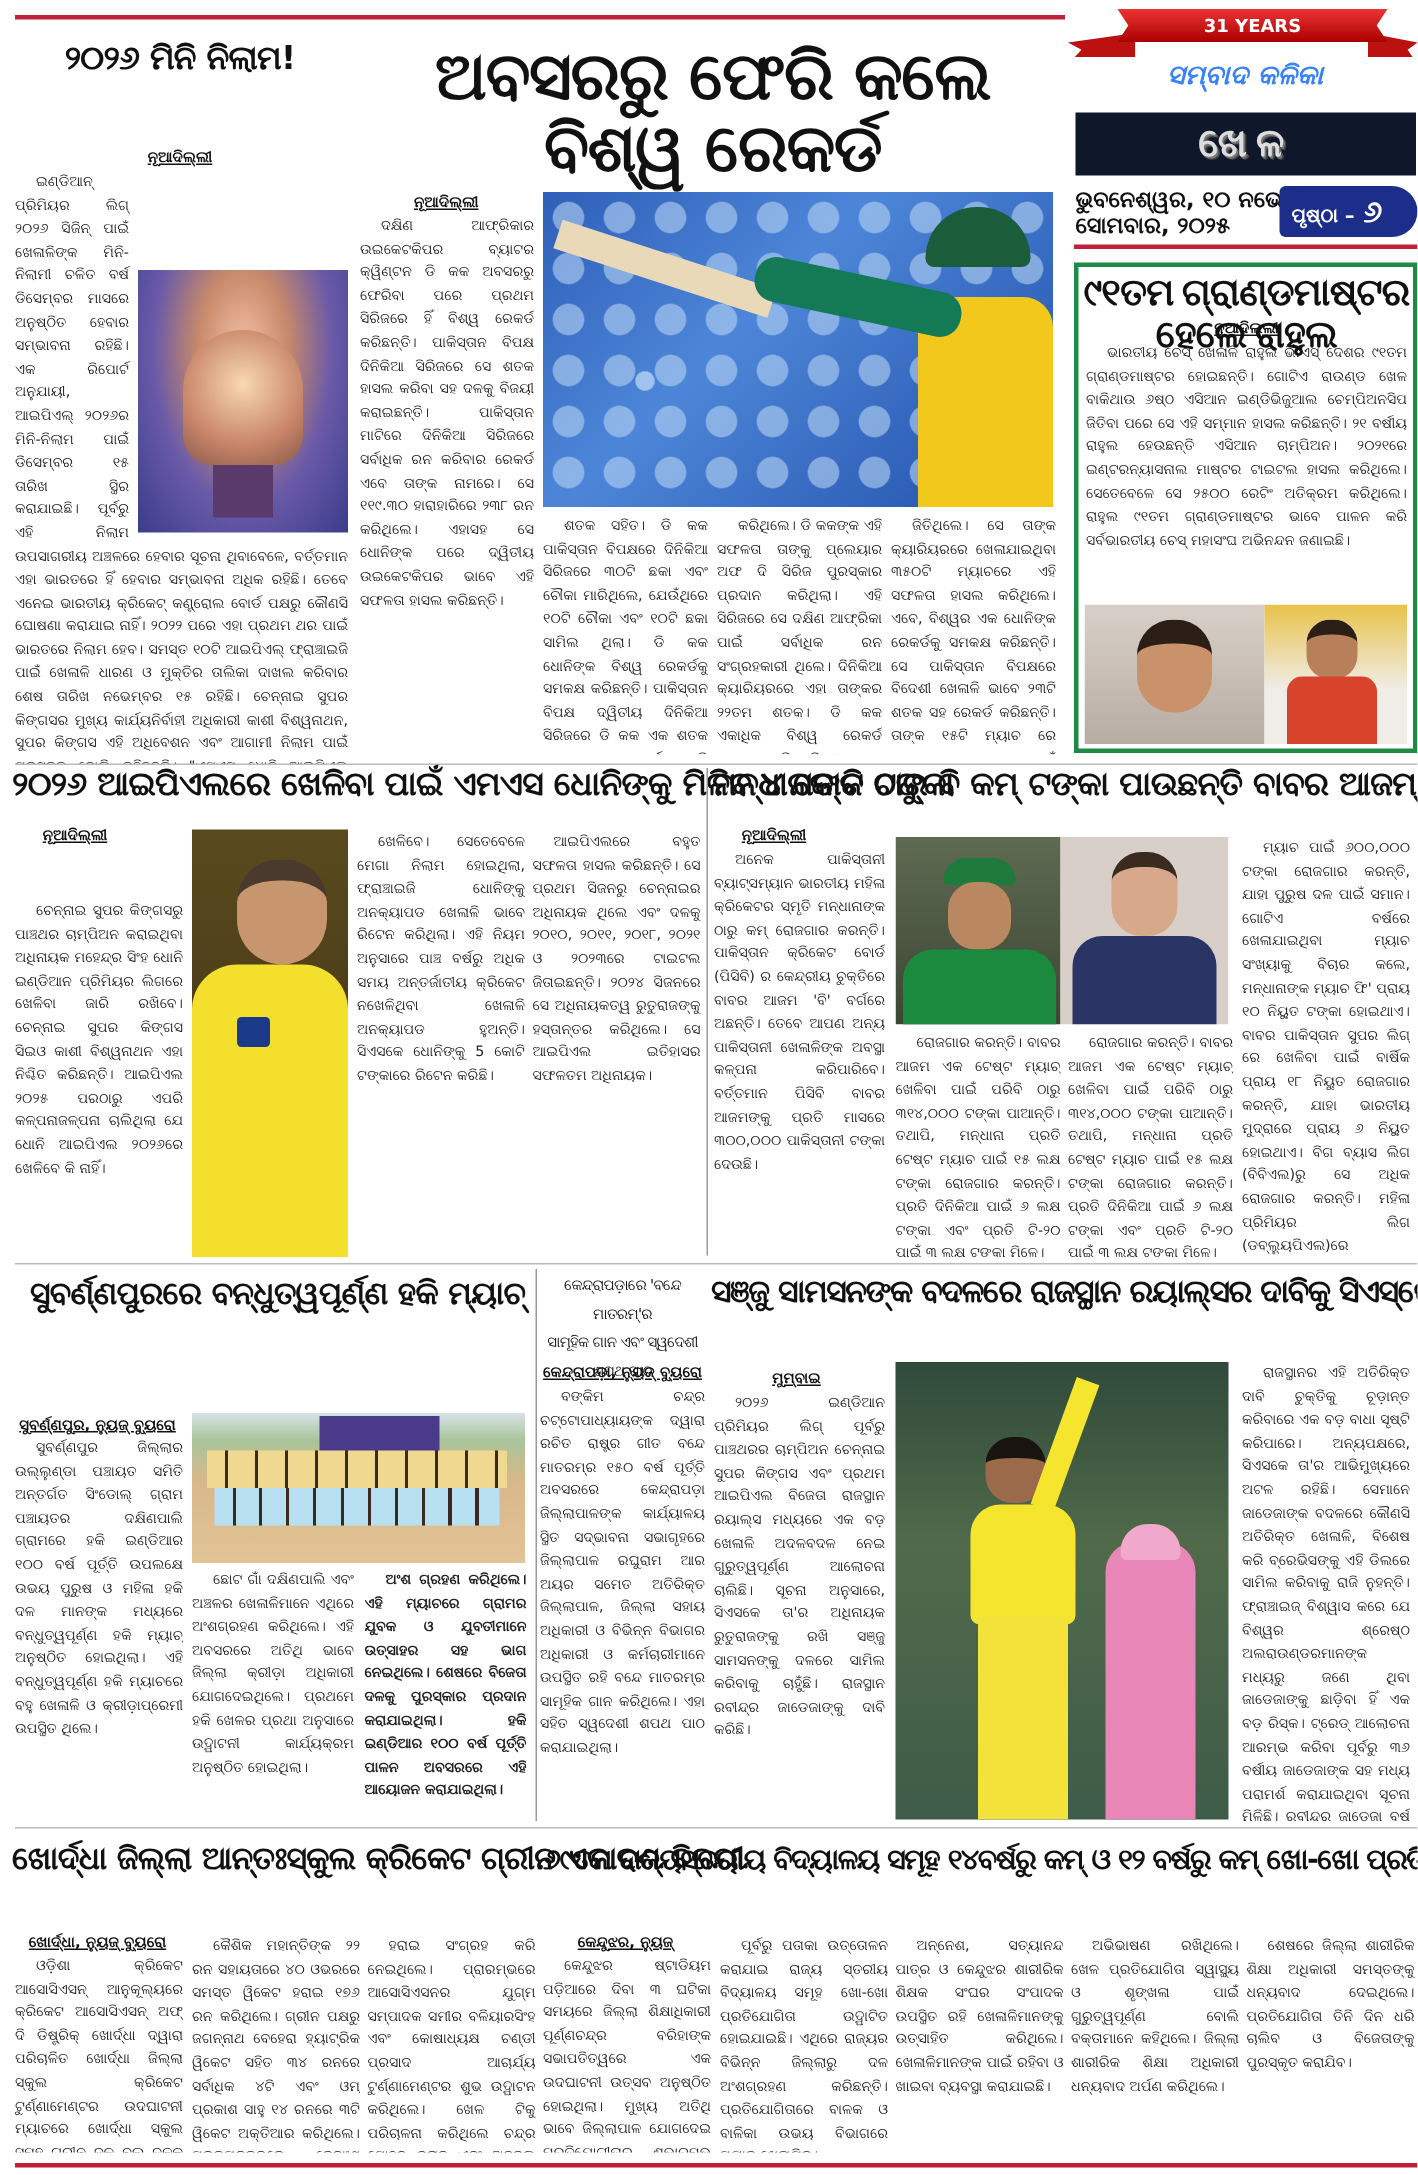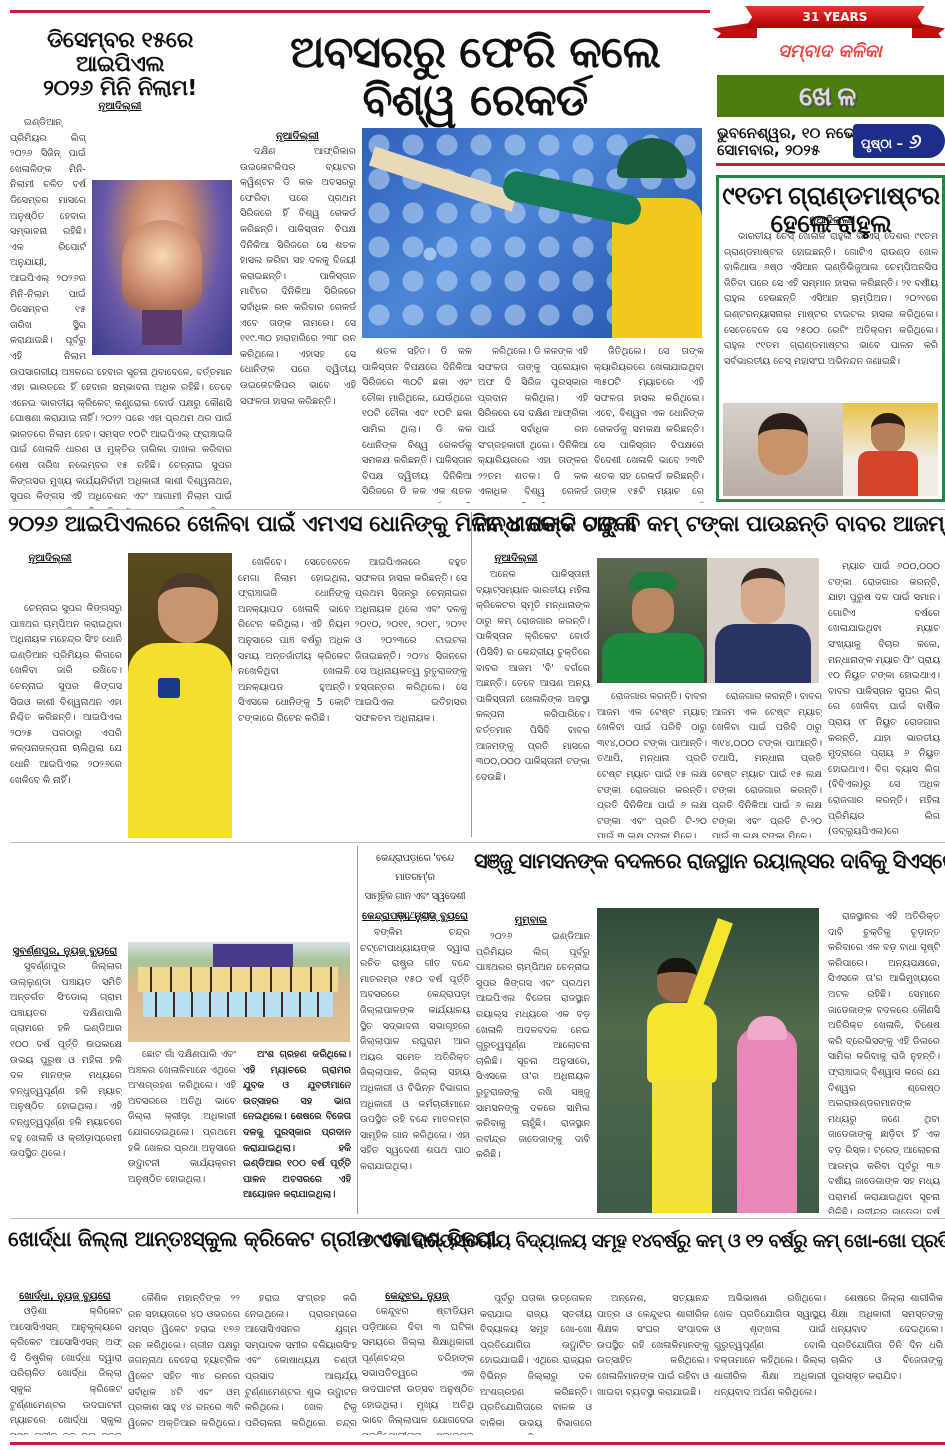--- a/index.html
+++ b/index.html
@@ -10,22 +10,22 @@
   .vrule { position: absolute; width: 1px; background: #999; }
   .head { position: absolute; font-family: "DejaVu Sans", sans-serif; font-weight: bold; color: #111; text-align: center; line-height: 1.1; letter-spacing: -0.5px; }
   .dateline { position: absolute; font-size: 10px; font-weight: bold; text-align: center; text-decoration: underline; }
   .body { position: absolute; font-size: 9.5px; line-height: 15.6px; color: #222; text-align: justify; overflow: hidden; }
   .body p { text-indent: 14px; }
   .photo { position: absolute; overflow: hidden; }
   
   .ribbon { position: absolute; left: 745px; top: 6px; width: 180px; height: 22px; background: linear-gradient(#e33, #a00); clip-path: polygon(0 0,100% 0,96% 50%,100% 100%,0 100%,4% 50%); color: #fff; font-weight: bold; font-size: 12px; text-align: center; line-height: 22px; }
   .ribbon-tail-l { position: absolute; left: 712px; top: 22px; width: 45px; height: 16px; background: #b11; clip-path: polygon(0 40%,100% 0,100% 100%,10% 100%,20% 70%); }
   .ribbon-tail-r { position: absolute; left: 912px; top: 22px; width: 33px; height: 16px; background: #b11; clip-path: polygon(0 0,100% 40%,80% 70%,90% 100%,0 100%); }
-  .brand { position: absolute; left: 735px; top: 40px; width: 190px; text-align: center; font-size: 18px; font-weight: bold; color: #ef4444; font-style: italic; }
-  .section-banner { position: absolute; left: 717px; top: 75px; width: 227px; height: 42px; background: #4d7c0f; color: #ddd; font-size: 26px; font-weight: bold; text-align: center; line-height: 42px; letter-spacing: 6px; text-shadow: 1px 1px 0 #777, 2px 2px 0 #444; }
+  .brand { position: absolute; left: 735px; top: 40px; width: 190px; text-align: center; font-size: 18px; font-weight: bold; color: #3b82f6; font-style: italic; }
+  .section-banner { position: absolute; left: 717px; top: 75px; width: 227px; height: 42px; background: #0f172a; color: #ddd; font-size: 26px; font-weight: bold; text-align: center; line-height: 42px; letter-spacing: 6px; text-shadow: 1px 1px 0 #777, 2px 2px 0 #444; }
   .issue-date { position: absolute; left: 717px; top: 125px; font-size: 15px; font-weight: bold; line-height: 17px; color: #111; }
   .page-badge { position: absolute; left: 853px; top: 124px; width: 92px; height: 34px; background: #1c2e8a; border-radius: 4px 17px 17px 4px; color: #fff; font-weight: bold; font-size: 13px; line-height: 34px; padding-left: 8px; }
   .page-badge .num { display: inline-block; margin-left: 6px; font-size: 20px; }
   .gm-box { position: absolute; left: 716px; top: 175px; width: 229px; height: 327px; border: 3px solid #1e8a46; }
 </style>
 </head>
 <body>
 
 <div class="rule-red" style="left:10px;top:10px;width:700px;"></div>
 <div class="ribbon-tail-l"></div>
@@ -36,21 +36,20 @@
 <div class="issue-date">
   <div>ଭୁବନେଶ୍ୱର, ୧୦ ନଭେମ୍ବର,</div>
   <div>ସୋମବାର, ୨୦୨୫</div>
 </div>
 <div class="page-badge">
   <span>ପୃଷ୍ଠା –</span><span class="num">୬</span>
 </div>
 <div class="rule-red" style="left:716px;top:163px;width:229px;"></div>
 
 <div class="head" style="left:10px;top:28px;width:220px;font-size:22px;">
-  <div>ଡିସେମ୍ବର ୧୫ରେ ଆଇପିଏଲ</div>
   <div>୨୦୨୬ ମିନି ନିଲାମ!</div>
 </div>
 <div class="dateline" style="left:10px;top:100px;width:220px;">ନୂଆଦିଲ୍ଲୀ</div>
 <div class="body" style="left:10px;top:114px;width:222px;height:396px;">
   <div class="photo" style="position:relative;float:right;width:140px;height:175px;margin:66px 0 4px 6px;background:radial-gradient(ellipse at 50% 30%,#f3c0a8 0%,#c88a6a 30%,#6a5aa8 60%,#3a3c8a 100%);">
     <div style="position:absolute;left:30px;top:40px;width:80px;height:90px;border-radius:40px 40px 20px 20px;background:radial-gradient(circle at 50% 40%,#f8d9b0,#c9866a 60%,#8a5a4a);"></div>
     <div style="position:absolute;left:50px;top:130px;width:40px;height:35px;background:#5a3a6a;"></div>
   </div>
   <p>ଇଣ୍ଡିଆନ୍ ପ୍ରିମିୟର ଲିଗ୍ ୨୦୨୬ ସିଜିନ୍ ପାଇଁ ଖେଳାଳିଙ୍କ ମିନି-ନିଲାମୀ ଚଳିତ ବର୍ଷ ଡିସେମ୍ବର ମାସରେ ଅନୁଷ୍ଠିତ ହେବାର ସମ୍ଭାବନା ରହିଛି। ଏକ ରିପୋର୍ଟ ଅନୁଯାୟୀ, ଆଇପିଏଲ୍ ୨୦୨୬ର ମିନି-ନିଲାମ ପାଇଁ ଡିସେମ୍ବର ୧୫ ତାରିଖ ସ୍ଥିର କରାଯାଇଛି। ପୂର୍ବରୁ ଏହି ନିଲାମ ଉପସାଗରୀୟ ଅଞ୍ଚଳରେ ହେବାର ସୂଚନା ଥିବାବେଳେ, ବର୍ତ୍ତମାନ ଏହା ଭାରତରେ ହିଁ ହେବାର ସମ୍ଭାବନା ଅଧିକ ରହିଛି। ତେବେ ଏନେଇ ଭାରତୀୟ କ୍ରିକେଟ୍ କଣ୍ଟ୍ରୋଲ ବୋର୍ଡ ପକ୍ଷରୁ କୌଣସି ଘୋଷଣା କରାଯାଇ ନାହିଁ। ୨୦୨୨ ପରେ ଏହା ପ୍ରଥମ ଥର ପାଇଁ ଭାରତରେ ନିଲାମ ହେବ। ସମସ୍ତ ୧୦ଟି ଆଇପିଏଲ୍ ଫ୍ରାଞ୍ଚାଇଜି ପାଇଁ ଖେଳାଳି ଧାରଣ ଓ ମୁକ୍ତିର ତାଲିକା ଦାଖଲ କରିବାର ଶେଷ ତାରିଖ ନଭେମ୍ବର ୧୫ ରହିଛି। ଚେନ୍ନାଇ ସୁପର କିଙ୍ଗସର ମୁଖ୍ୟ କାର୍ଯ୍ୟନିର୍ବାହୀ ଅଧିକାରୀ କାଶୀ ବିଶ୍ୱନାଥନ, ସୁପର କିଙ୍ଗସ ଏହି ଅଧିବେଶନ ଏବଂ ଆଗାମୀ ନିଲାମ ପାଇଁ ପ୍ରସ୍ତୁତ ବୋଲି କହିଛନ୍ତି। "ଏମଏସ ଧୋନି ଆଇପିଏଲ୍ ୨୦୨୬ରେ ଖେଳିବେ ବୋଲି ଆମେ ଆଶା କରୁଛୁ," ବୋଲି ସେ କହିଛନ୍ତି।</p>
 </div>
@@ -133,20 +132,21 @@
   </div>
 <div class="body" style="left:712px;top:688px;width:110px;height:150px;">
     <p>ରୋଜଗାର କରନ୍ତି। ବାବର ଆଜମ ଏକ ଟେଷ୍ଟ ମ୍ୟାଚ୍ ଖେଳିବା ପାଇଁ ପରିବି ଠାରୁ ୩୧୪,୦୦୦ ଟଙ୍କା ପାଆନ୍ତି। ତଥାପି, ମନ୍ଧାନା ପ୍ରତି ଟେଷ୍ଟ ମ୍ୟାଚ ପାଇଁ ୧୫ ଲକ୍ଷ ଟଙ୍କା ରୋଜଗାର କରନ୍ତି। ପ୍ରତି ଦିନିକିଆ ପାଇଁ ୬ ଲକ୍ଷ ଟଙ୍କା ଏବଂ ପ୍ରତି ଟି-୨୦ ପାଇଁ ୩ ଲକ୍ଷ ଟଙ୍କା ମିଳେ।</p>
   </div>
 <div class="body" style="left:828px;top:558px;width:112px;height:280px;">
     <p>ମ୍ୟାଚ ପାଇଁ ୬୦୦,୦୦୦ ଟଙ୍କା ରୋଜଗାର କରନ୍ତି, ଯାହା ପୁରୁଷ ଦଳ ପାଇଁ ସମାନ। ଗୋଟିଏ ବର୍ଷରେ ଖେଳାଯାଇଥିବା ମ୍ୟାଚ ସଂଖ୍ୟାକୁ ବିଚାର କଲେ, ମନ୍ଧାନାଙ୍କ ମ୍ୟାଚ ଫି' ପ୍ରାୟ ୧୦ ନିୟୁତ ଟଙ୍କା ହୋଇଥାଏ। ବାବର ପାକିସ୍ତାନ ସୁପର ଲିଗ୍ ରେ ଖେଳିବା ପାଇଁ ବାର୍ଷିକ ପ୍ରାୟ ୧୮ ନିୟୁତ ରୋଜଗାର କରନ୍ତି, ଯାହା ଭାରତୀୟ ମୁଦ୍ରାରେ ପ୍ରାୟ ୬ ନିୟୁତ ହୋଇଥାଏ। ବିଗ ବ୍ୟାସ ଲିଗ (ବିବିଏଲ)ରୁ ସେ ଅଧିକ ରୋଜଗାର କରନ୍ତି। ମହିଳା ପ୍ରିମିୟର ଲିଗ (ଡବ୍ଲ୍ୟୁପିଏଲ)ରେ ମନ୍ଧାନାଙ୍କ ବାର୍ଷିକ ଆୟ ପ୍ରାୟ ୪୬ ନିୟୁତ।</p>
   </div>
 
 <div class="rule-thin" style="left:10px;top:842px;width:935px;background:#bbb;"></div>
 <div class="head" style="left:10px;top:848px;width:350px;font-size:21px;line-height:1.35;">
+  <div>ସୁବର୍ଣ୍ଣପୁରରେ ବନ୍ଧୁତ୍ୱପୂର୍ଣ୍ଣ ହକି ମ୍ୟାଚ୍</div>
 </div>
 <div class="dateline" style="left:10px;top:945px;width:110px;">ସୁବର୍ଣ୍ଣପୁର, ନ୍ୟୁଜ୍ ବ୍ୟୁରୋ</div>
 <div class="body" style="left:10px;top:958px;width:112px;height:255px;">
     <p>ସୁବର୍ଣ୍ଣପୁର ଜିଲ୍ଲାର ଉଲ୍ଲୁଣ୍ଡା ପଞ୍ଚାୟତ ସମିତି ଅନ୍ତର୍ଗତ ସିଂଡୋଲ୍ ଗ୍ରାମ ପଞ୍ଚାୟତର ଦକ୍ଷିଣପାଲି ଗ୍ରାମରେ ହକି ଇଣ୍ଡିଆର ୧୦୦ ବର୍ଷ ପୂର୍ତ୍ତି ଉପଲକ୍ଷେ ଉଭୟ ପୁରୁଷ ଓ ମହିଳା ହକି ଦଳ ମାନଙ୍କ ମଧ୍ୟରେ ବନ୍ଧୁତ୍ୱପୂର୍ଣ୍ଣ ହକି ମ୍ୟାଚ୍ ଅନୁଷ୍ଠିତ ହୋଇଥିଲା। ଏହି ବନ୍ଧୁତ୍ୱପୂର୍ଣ୍ଣ ହକି ମ୍ୟାଚରେ ବହୁ ଖେଳାଳି ଓ କ୍ରୀଡ଼ାପ୍ରେମୀ ଉପସ୍ଥିତ ଥିଲେ।</p>
   </div>
 <div class="photo" style="left:128px;top:942px;width:222px;height:100px;background:linear-gradient(#d8e2e8 0,#a8c49a 18%,#d8b88a 45%,#e2c496 100%);">
   <div style="position:absolute;left:85px;top:2px;width:80px;height:40px;background:#4a3a8a;"></div>
   <div style="position:absolute;left:10px;top:25px;width:200px;height:25px;background:repeating-linear-gradient(90deg,#f0d890 0 12px,#3a2a20 12px 14px,#f0d890 14px 20px);"></div>
   <div style="position:absolute;left:15px;top:50px;width:190px;height:25px;background:repeating-linear-gradient(90deg,#b8e0f0 0 12px,#3a2a20 12px 14px,#b8e0f0 14px 18px);"></div>
 </div>

